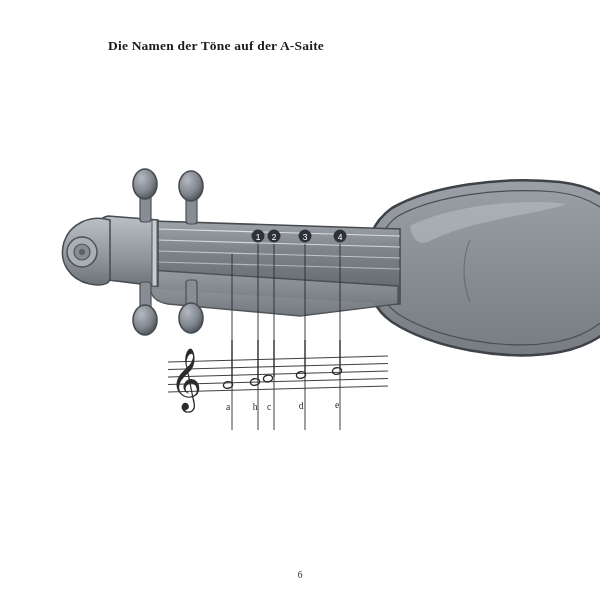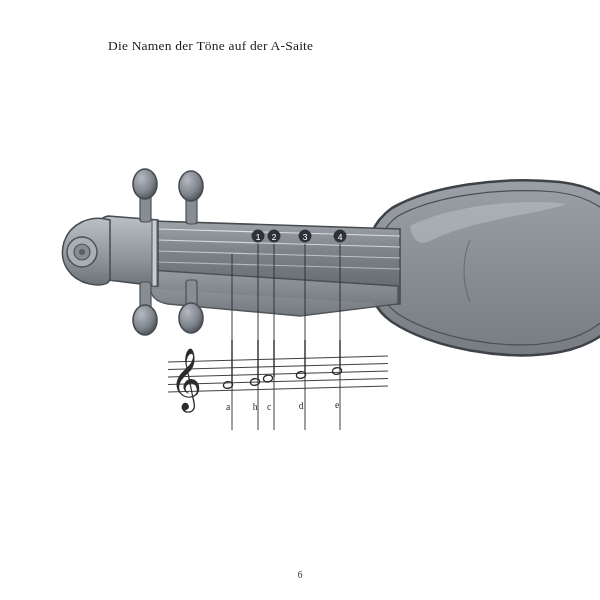--- a/index.html
+++ b/index.html
@@ -20,21 +20,21 @@
     width: 600px;
     height: 600px;
     background: #ffffff;
   }
   .heading {
     position: absolute;
     left: 108px;
     top: 38px;
     font-family: "Liberation Serif", serif;
     font-size: 13.5px;
-    font-weight: normal;
+    font-weight: bold;
     color: #1b1b1b;
     letter-spacing: 0.2px;
     white-space: nowrap;
   }
   .illustration {
     position: absolute;
     left: 0;
     top: 90px;
     width: 600px;
     height: 340px;

